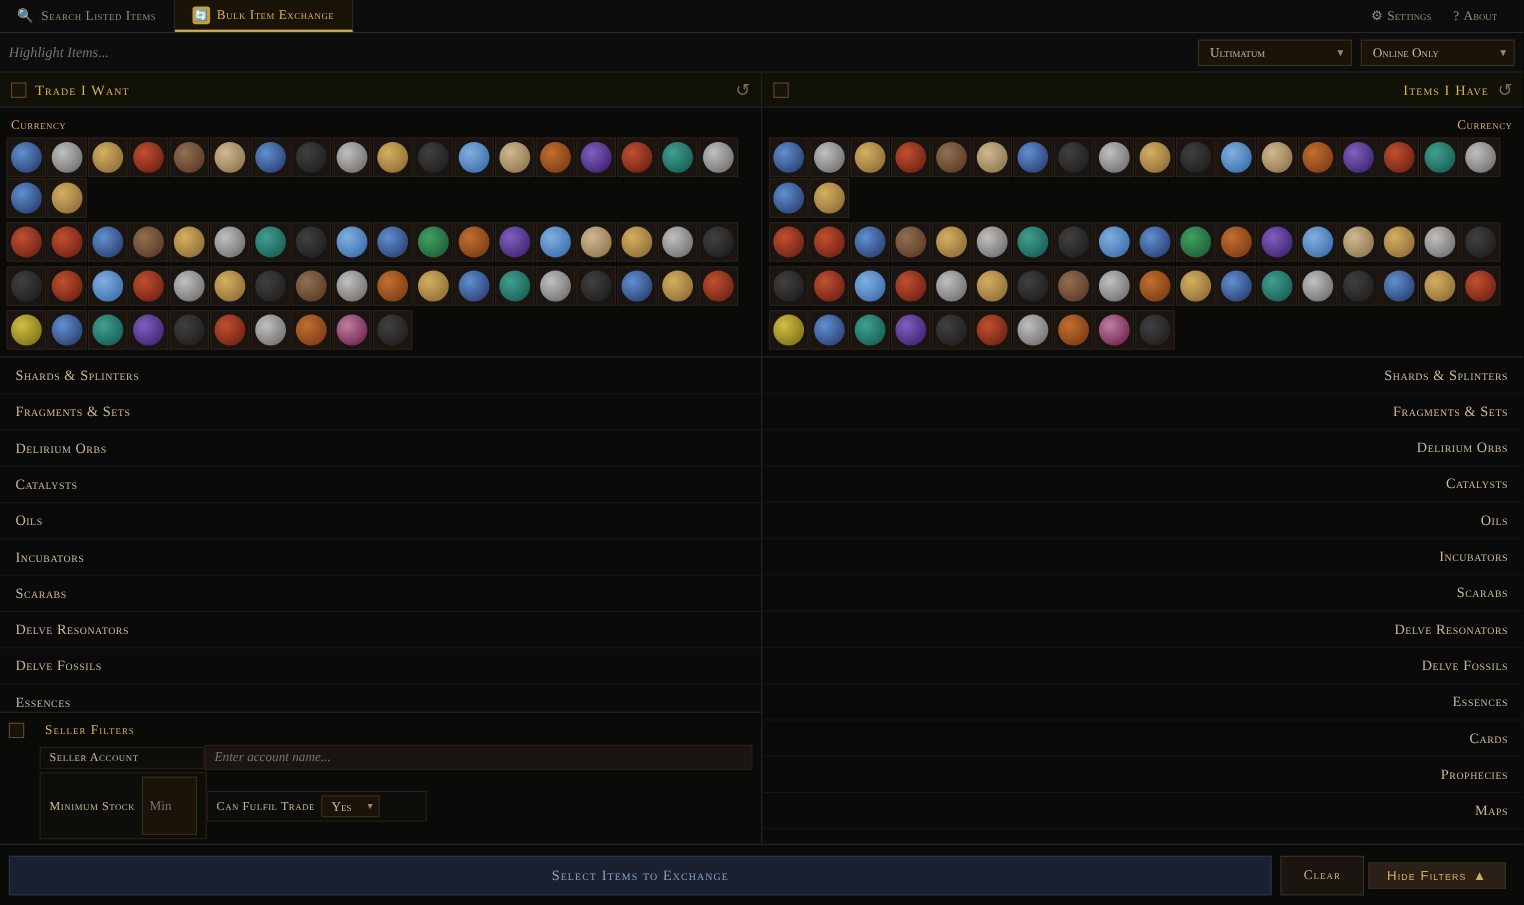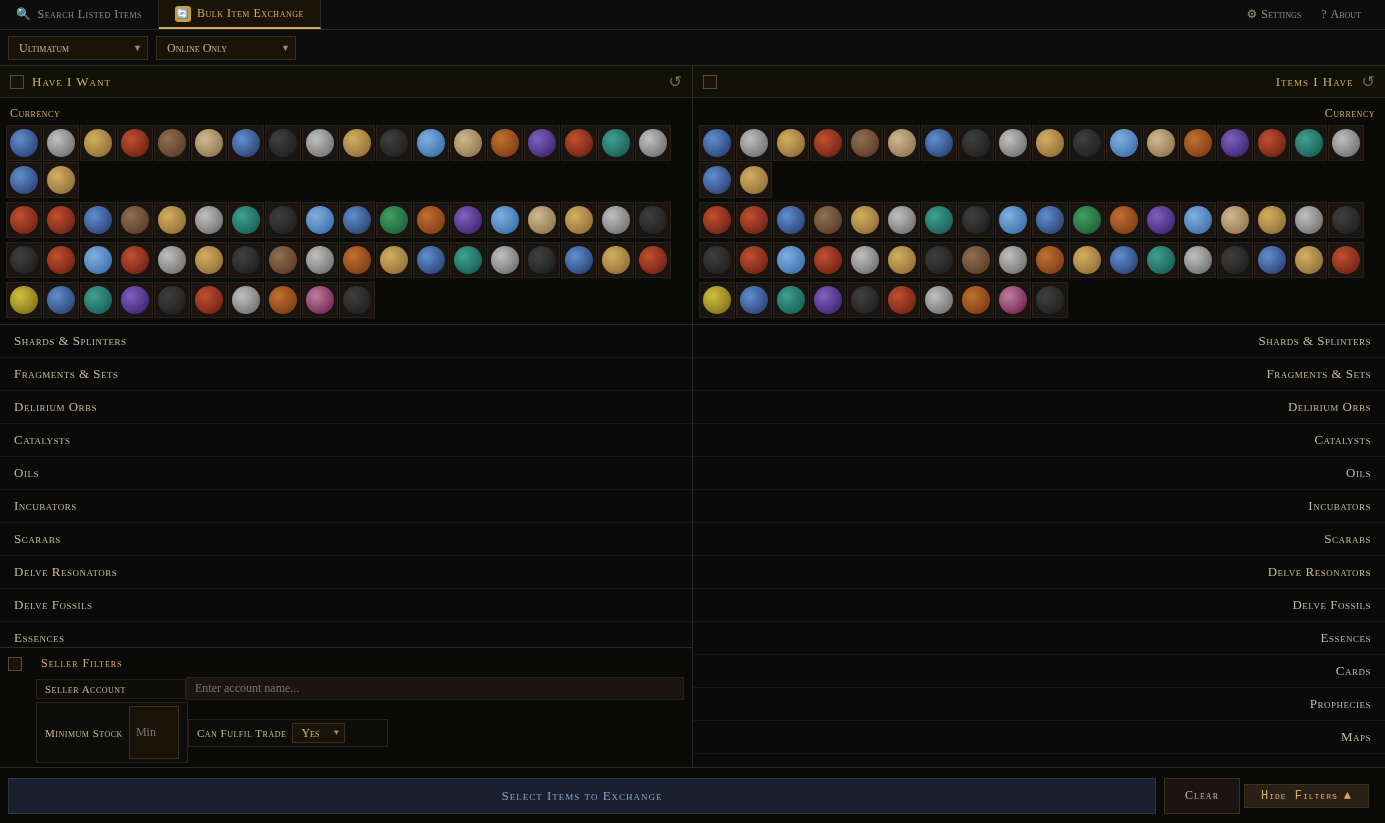--- a/index.html
+++ b/index.html
@@ -247,20 +247,21 @@
       padding: 18px 6px;
       width: 60px;
       font-family: inherit;
       outline: none;
     }
     .filter-input-wide {
       background: transparent;
       border: none;
       color: #4d7c0f;
       font-size: 12px;
+      font-style: italic;
       font-family: inherit;
       outline: none;
       flex: 1;
       min-width: 180px;
     }
     .filter-select-wrapper {
       position: relative;
       display: flex;
       align-items: center;
     }
@@ -310,21 +311,21 @@
       cursor: pointer;
       padding: 0 20px;
       height: 36px;
     }
 
     .hide-filters-btn {
       background: #2a2018;
       border: 1px solid #3a3020;
       color: #d4af60;
       font-variant: small-caps;
-      font-family: Liberation Mono, monospace;
+      font-family: Liberation Sans, sans-serif;
       font-size: 12px;
       letter-spacing: 1px;
       cursor: pointer;
       padding: 0 16px;
       height: 24px;
       display: flex;
       align-items: center;
       gap: 6px;
       margin-right: 8px;
     }
@@ -405,41 +406,42 @@
         <span>Settings</span>
       </div>
       <div class="nav-right-item">
         <span>?</span>
         <span>About</span>
       </div>
     </div>
   </div>
 
   <div class="highlight-bar">
+    <input class="highlight-input" placeholder="Highlight Items..." style="">
     <div class="dropdown-wrapper">
       <select class="dropdown-select">
         <option>Ultimatum</option>
         <option>Standard</option>
         <option>Hardcore</option>
       </select>
     </div>
     <div class="dropdown-wrapper">
       <select class="dropdown-select">
         <option>Online Only</option>
         <option>All</option>
       </select>
     </div>
   </div>
 
   <div class="panels-area">
 
     <div class="panel">
       <div class="panel-header">
         <div class="panel-checkbox"></div>
-        <span class="panel-title">Have I Want</span>
+        <span class="panel-title">Trade I Want</span>
         <span class="panel-swap-icon">↺</span>
       </div>
 
       <div class="currency-section">
         <div class="section-label">Currency</div>
 
         <div class="currency-grid" id="left-row1">
             <div class="currency-item" title="orb-blue">
               <div class="orb orb-blue"></div>
             </div>

